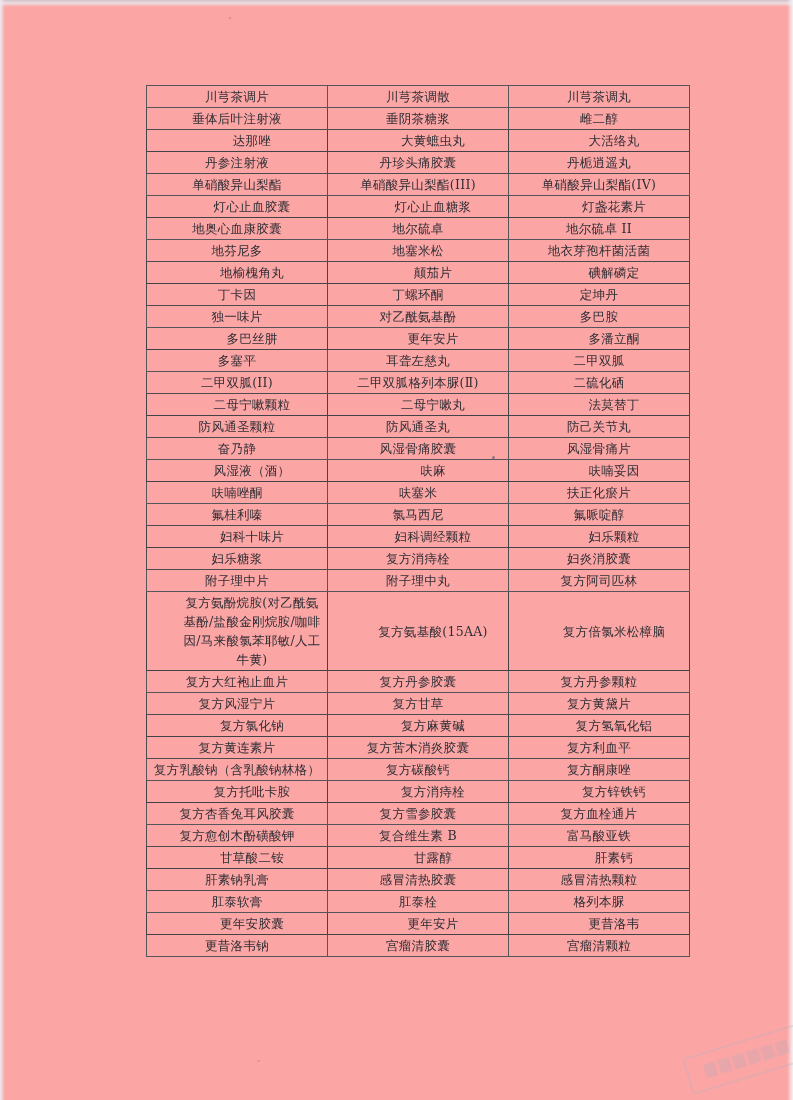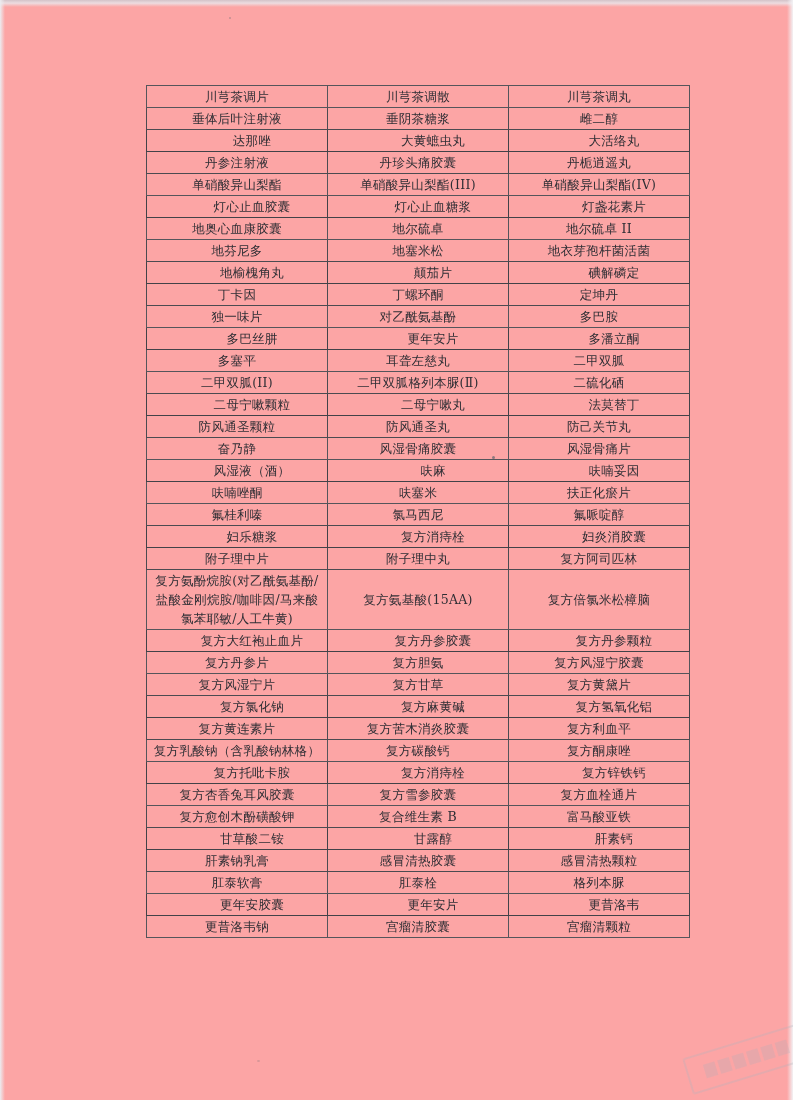--- a/index.html
+++ b/index.html
@@ -182,45 +182,45 @@
           <td>呋喃唑酮</td>
           <td>呋塞米</td>
           <td>扶正化瘀片</td>
         </tr>
         <tr>
           <td>氟桂利嗪</td>
           <td>氯马西尼</td>
           <td>氟哌啶醇</td>
         </tr>
         <tr>
+          <td>妇科十味片</td>
+          <td>妇科调经颗粒</td>
+          <td>妇乐颗粒</td>
+        </tr>
+        <tr>
           <td>妇乐糖浆</td>
           <td>复方消痔栓</td>
           <td>妇炎消胶囊</td>
         </tr>
         <tr>
           <td>附子理中片</td>
           <td>附子理中丸</td>
           <td>复方阿司匹林</td>
         </tr>
         <tr>
           <td>复方氨酚烷胺(对乙酰氨基酚/盐酸金刚烷胺/咖啡因/马来酸氯苯耶敏/人工牛黄)</td>
           <td>复方氨基酸(15AA)</td>
           <td>复方倍氯米松樟脑</td>
         </tr>
         <tr>
           <td>复方大红袍止血片</td>
           <td>复方丹参胶囊</td>
           <td>复方丹参颗粒</td>
         </tr>
         <tr>
-          <td>复方丹参片</td>
-          <td>复方胆氨</td>
-          <td>复方风湿宁胶囊</td>
-        </tr>
-        <tr>
           <td>复方风湿宁片</td>
           <td>复方甘草</td>
           <td>复方黄黛片</td>
         </tr>
         <tr>
           <td>复方氯化钠</td>
           <td>复方麻黄碱</td>
           <td>复方氢氧化铝</td>
         </tr>
         <tr>

